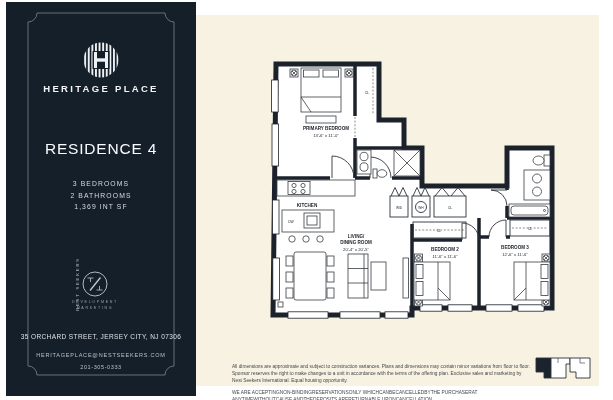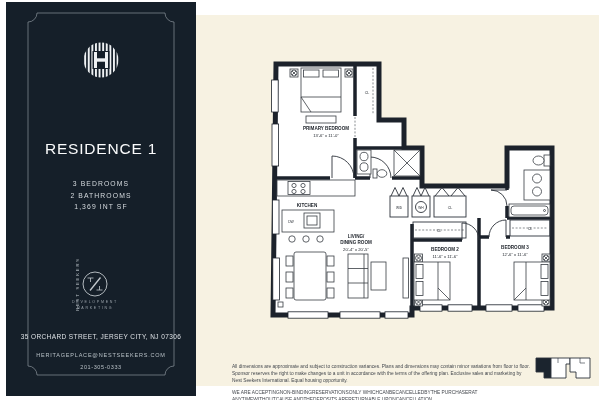--- a/index.html
+++ b/index.html
@@ -63,21 +63,22 @@
         <rect x="33.6" y="0" width="1.9" height="36"></rect>
     </g>
     <rect x="9.5" y="9" width="17" height="18" fill="#151f29"></rect>
     <g fill="#eef1f3">
       <rect x="11" y="10" width="3" height="16"></rect>
       <rect x="22" y="10" width="3" height="16"></rect>
       <rect x="14" y="16.3" width="8" height="3.4"></rect>
     </g>
   </svg>
 
-  <div class="abs residence">RESIDENCE 1</div>
+  <div class="abs brand">HERITAGE PLACE</div>
+  <div class="abs residence">RESIDENCE 4</div>
 
   <div class="abs specs">
     <div>3 BEDROOMS</div>
     <div>2 BATHROOMS</div>
     <div>1,369 INT SF</div>
   </div>
 
   <svg width="190" height="90" viewBox="0 0 190 90" style="position:absolute;left:0;top:250px;">
     <circle cx="89" cy="32" r="12" fill="none" stroke="#c3c9ce" stroke-width="0.9"></circle>
     <g stroke="#c3c9ce" stroke-width="1.3">

